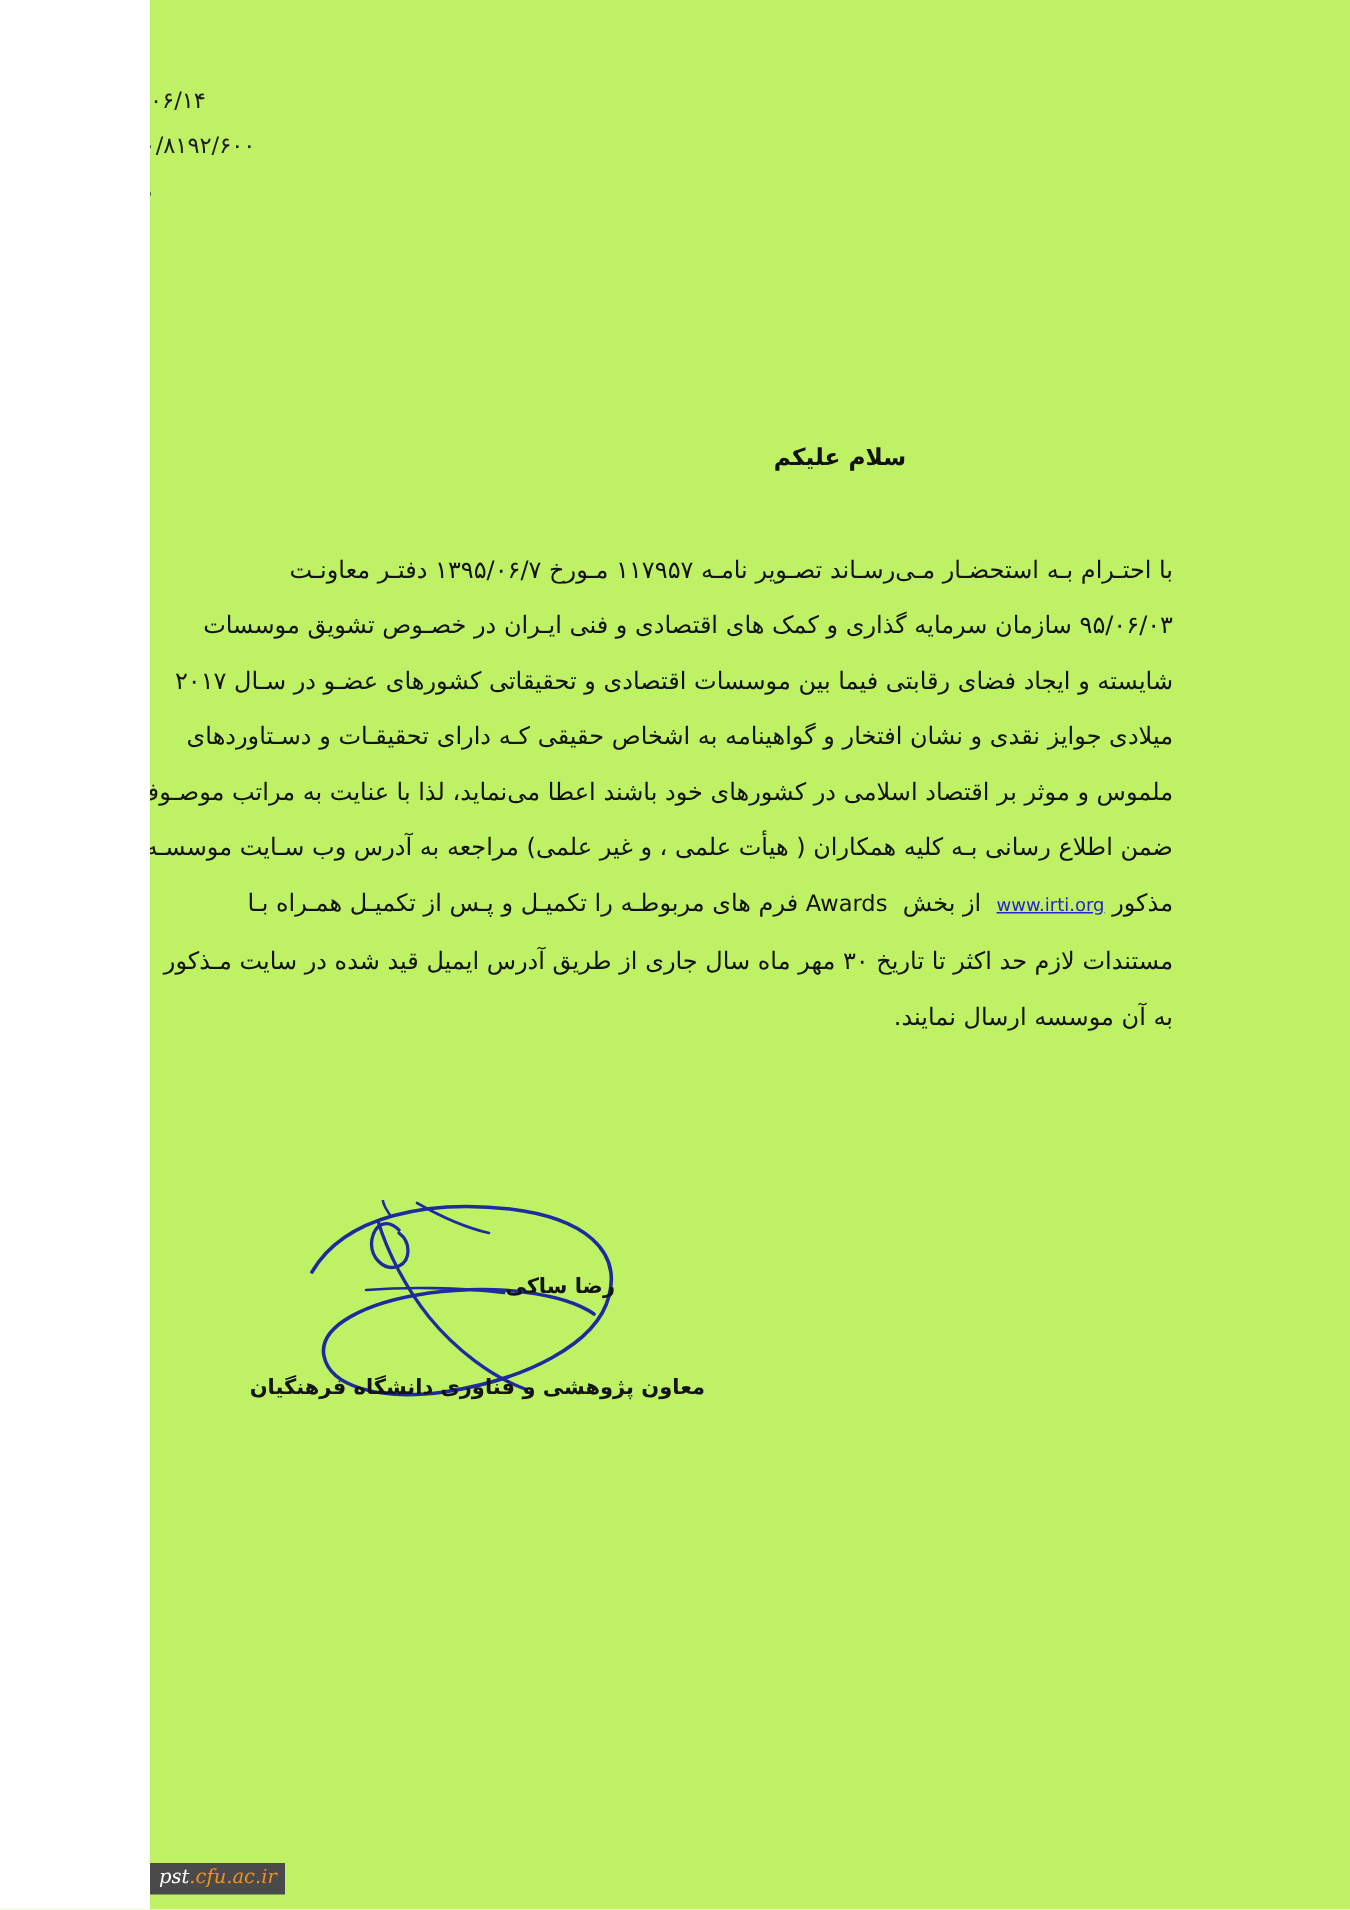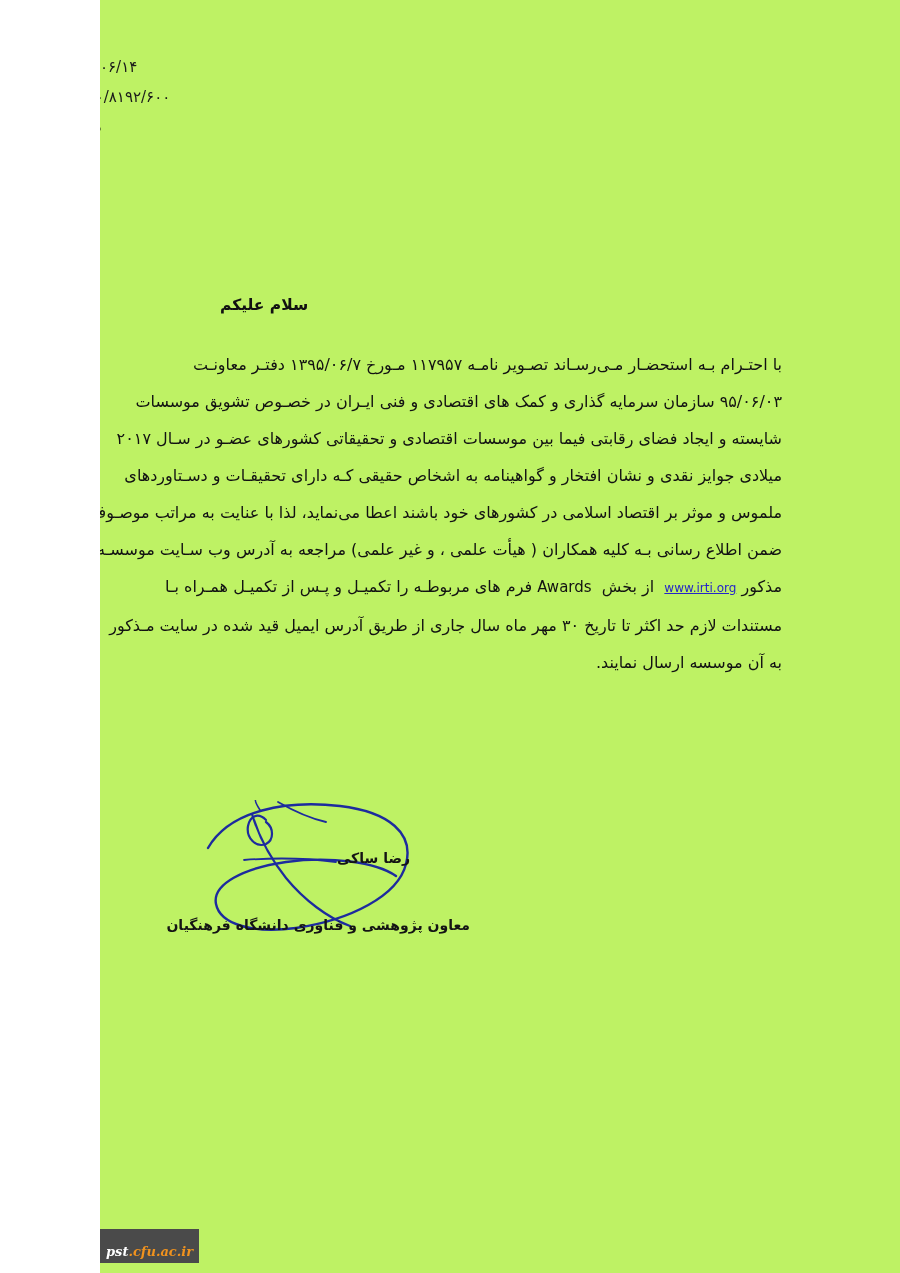--- a/index.html
+++ b/index.html
@@ -56,31 +56,31 @@
     color: #111111;
     letter-spacing: 0.2px;
   }
 
   
   .salutation {
     position: absolute;
     top: 296px;
     right: 0;
     left: 120px;
-    text-align: left;
+    text-align: center;
     direction: rtl;
     font-size: 15.5px;
     font-weight: bold;
     color: #111111;
   }
 
   
   .body-text {
     position: absolute;
-    top: 346px;
+    top: 361px;
     right: 118px;
     left: 120px;
     direction: rtl;
     text-align: justify;
     font-size: 16px;
     color: #121212;
   }
   .body-line {
     line-height: 37px;
     white-space: nowrap;
@@ -148,25 +148,25 @@
     white-space: nowrap;
     margin-top: 45px;
   }
 
   
   .watermark {
     position: absolute;
     left: 0;
     bottom: 10px;
     background: #4a4a4a;
-    padding: 16px 6px 4px 6px;
+    padding: 3px 6px 4px 6px;
     direction: ltr;
     font-family: "DejaVu Serif", "Liberation Serif", serif;
     font-size: 13px;
-    font-weight: bold;
+    font-weight: normal;
     font-style: italic;
     line-height: 14px;
     white-space: nowrap;
   }
   .wm-a { color: #ffffff; }
   .wm-b { color: #f0921e; }
 </style>
 </head>
 <body>
 

